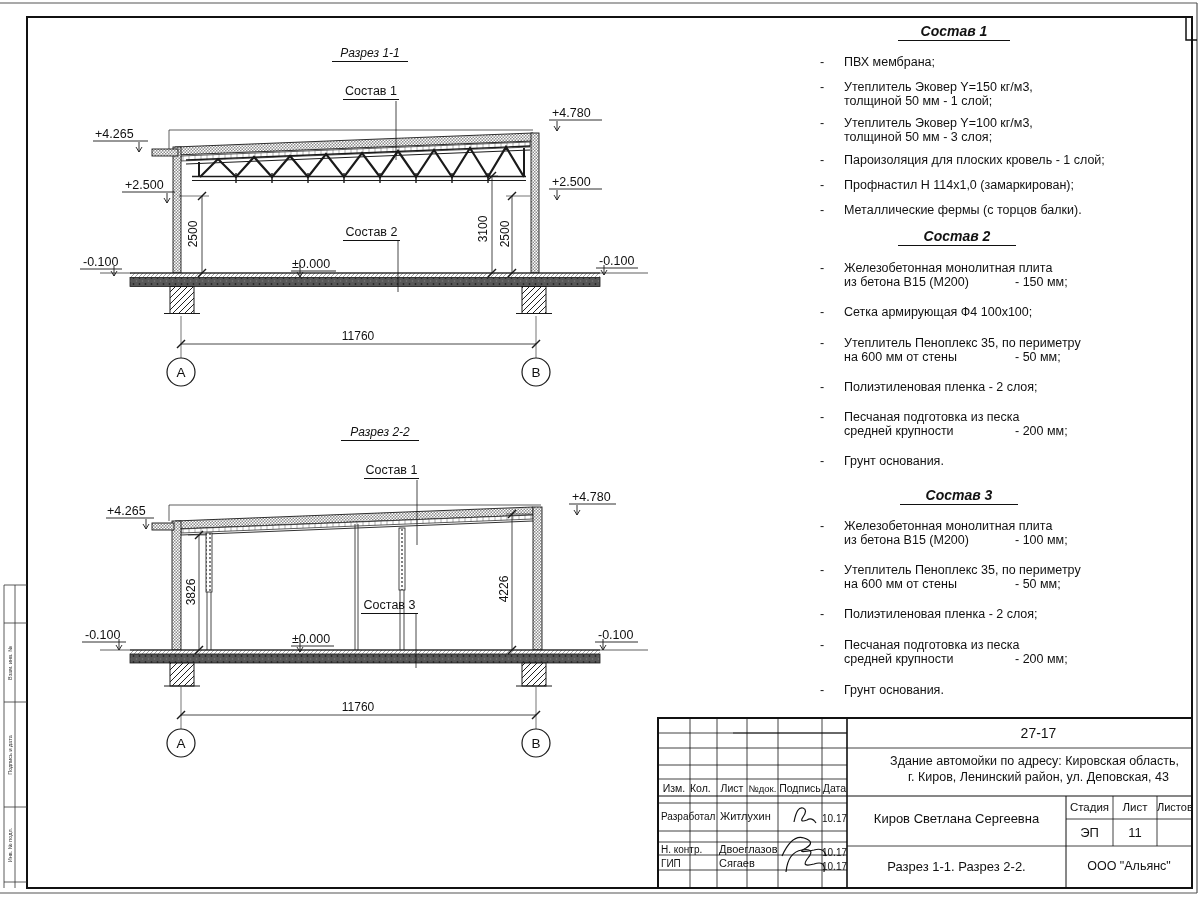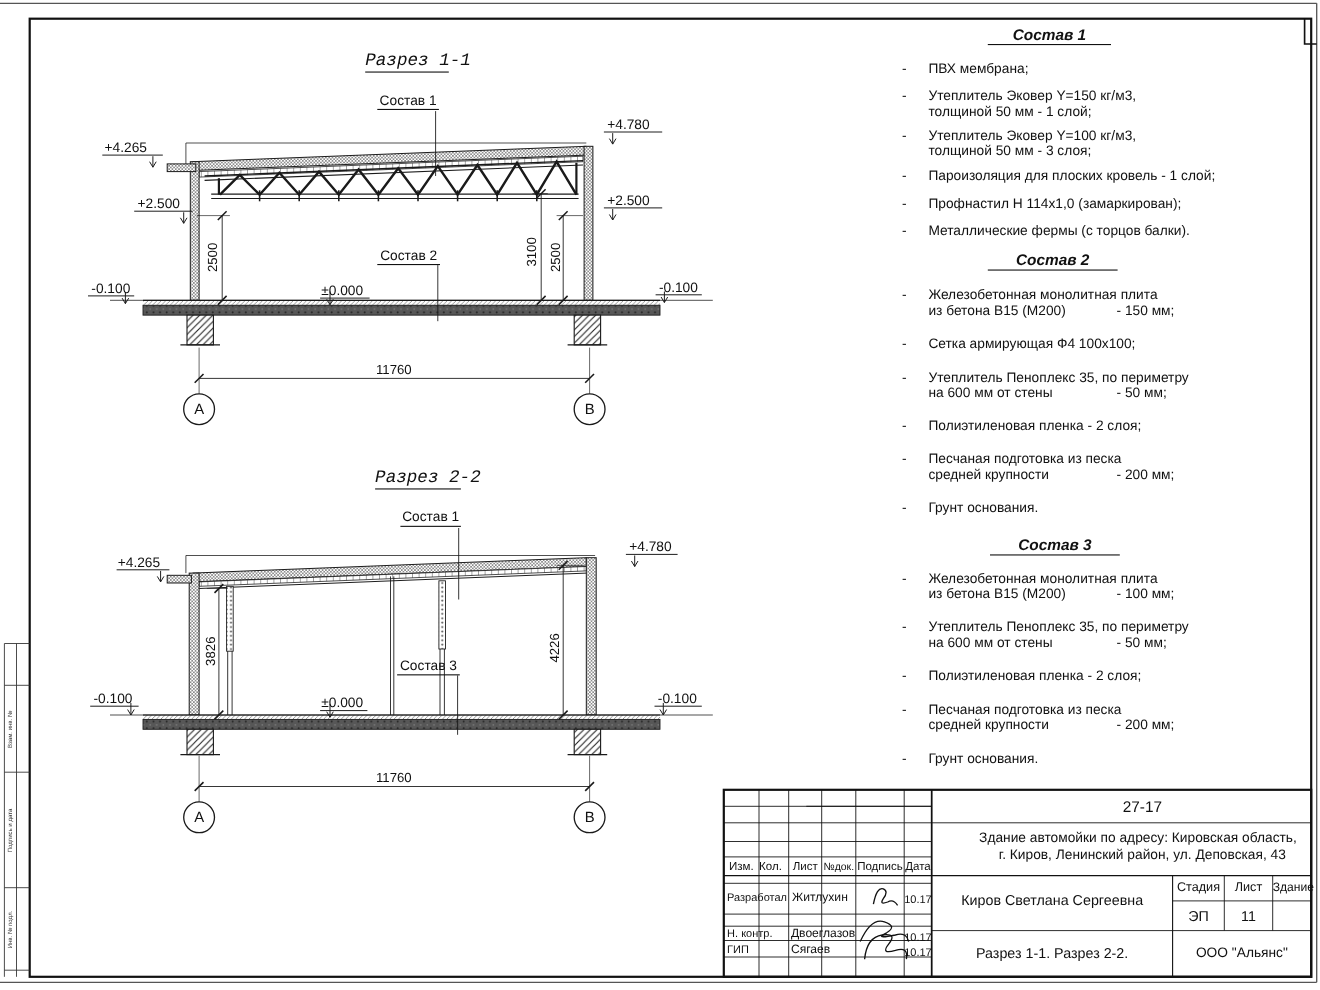--- a/index.html
+++ b/index.html
@@ -1,21 +1,21 @@
 <!DOCTYPE html>
 <html><head>
 <meta charset="utf-8">
 <style>
   html,body{margin:0;padding:0;background:#ddd;}
   #sheet{position:relative;width:1200px;height:900px;background:#fff;overflow:hidden;
          font-family:"Liberation Sans",sans-serif;color:#111;}
   svg.lw{position:absolute;left:0;top:0;}
   .t{position:absolute;white-space:nowrap;}
-  .sec-title{font-size:16px;font-style:italic;font-weight:normal;text-align:center;
-             border-bottom:1.4px solid #111;padding-bottom:1px;font-family:Liberation Mono, monospace;}
+  .sec-title{font-size:12px;font-style:italic;font-weight:normal;text-align:center;
+             border-bottom:1.4px solid #111;padding-bottom:1px;}
   .comp-title{font-size:14px;font-style:italic;font-weight:bold;text-align:center;
               border-bottom:1.3px solid #111;padding-bottom:1px;}
   .lbl{font-size:12.5px;text-align:center;border-bottom:1.1px solid #111;padding-bottom:1px;}
   .elev{font-size:12.5px;}
   .dim{font-size:12px;}
   .rot{transform:translate(-50%,-50%) rotate(-90deg);}
   .ctr{transform:translate(-50%,-50%);}
   .axis{font-size:13.5px;}
   .notes{font-size:13px;line-height:15.5px;}
   .item{position:absolute;left:818px;width:272px;font-size:12.5px;line-height:13.8px;}
@@ -393,21 +393,21 @@
   <div class="t" style="left:661px;top:844px;font-size:10px;">Н. контр.</div>
   <div class="t" style="left:719px;top:843px;font-size:11px;">Двоеглазов</div>
   <div class="t" style="left:822px;top:847px;width:25px;text-align:center;font-size:10px;">10.17</div>
   <div class="t" style="left:661px;top:858px;font-size:10px;">ГИП</div>
   <div class="t" style="left:719px;top:857px;font-size:11px;">Сягаев</div>
   <div class="t" style="left:822px;top:861px;width:25px;text-align:center;font-size:10px;">10.17</div>
 
   <div class="t" style="left:847px;top:811px;width:219px;text-align:center;font-size:13px;">Киров Светлана Сергеевна</div>
   <div class="t" style="left:1066px;top:801px;width:47px;text-align:center;font-size:11.5px;">Стадия</div>
   <div class="t" style="left:1113px;top:801px;width:44px;text-align:center;font-size:11.5px;">Лист</div>
-  <div class="t" style="left:1157px;top:801px;width:35px;text-align:center;font-size:11px;">Здание</div>
+  <div class="t" style="left:1157px;top:801px;width:35px;text-align:center;font-size:11px;">Листов</div>
   <div class="t" style="left:1066px;top:825px;width:47px;text-align:center;font-size:13px;">ЭП</div>
   <div class="t" style="left:1113px;top:825px;width:44px;text-align:center;font-size:13px;">11</div>
   <div class="t" style="left:1157px;top:825px;width:35px;text-align:center;font-size:13px;"></div>
   <div class="t" style="left:847px;top:859px;width:219px;text-align:center;font-size:13px;">Разрез 1-1. Разрез 2-2.</div>
   <div class="t" style="left:1066px;top:859px;width:126px;text-align:center;font-size:12.5px;">ООО "Альянс"</div>
 
   <div class="vlabel" style="left:10px;top:663px;">Взам. инв. №</div>
   <div class="vlabel" style="left:10px;top:755px;">Подпись и дата</div>
   <div class="vlabel" style="left:10px;top:845px;">Инв. № подл.</div>
 

